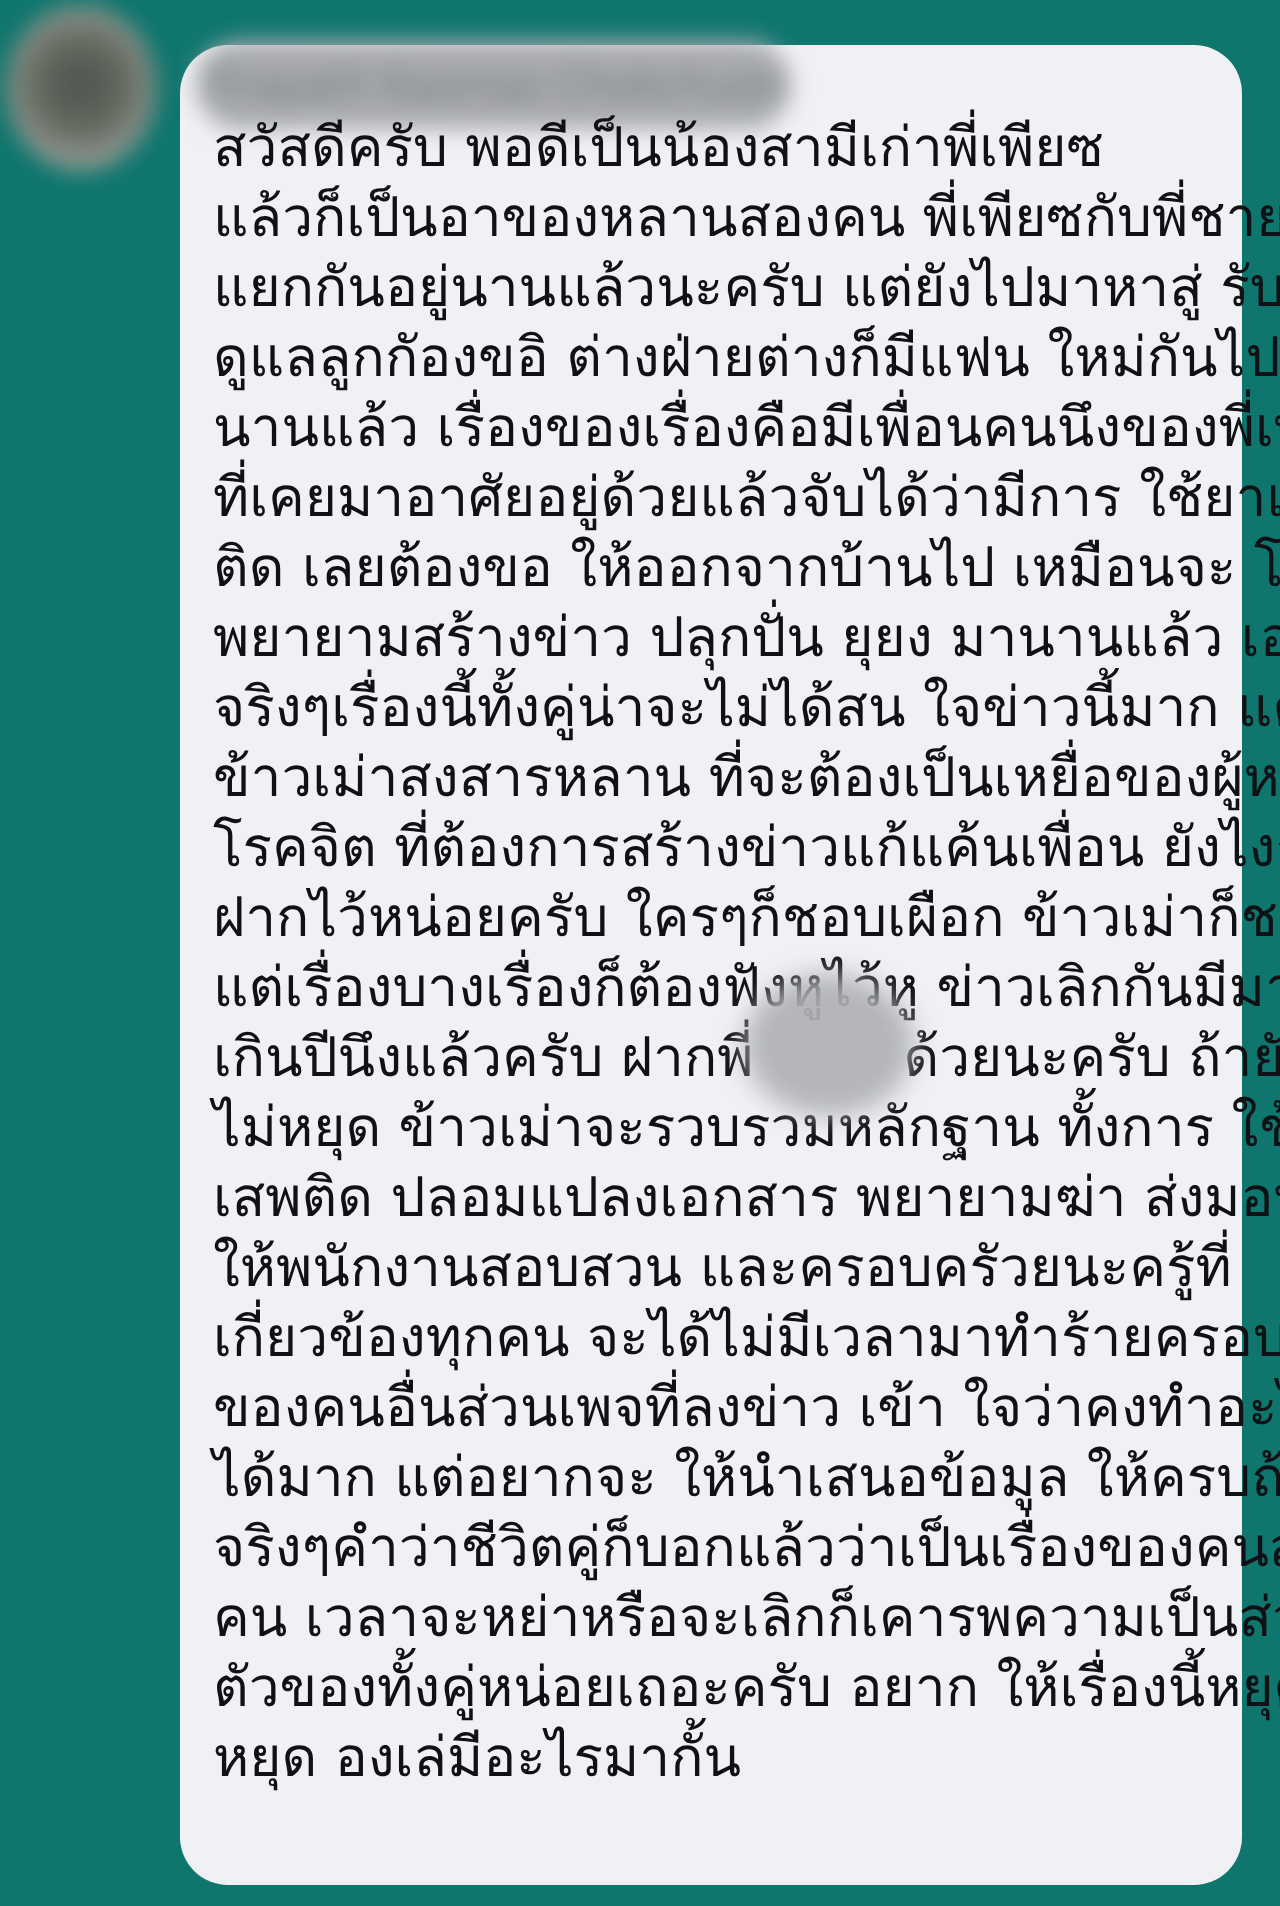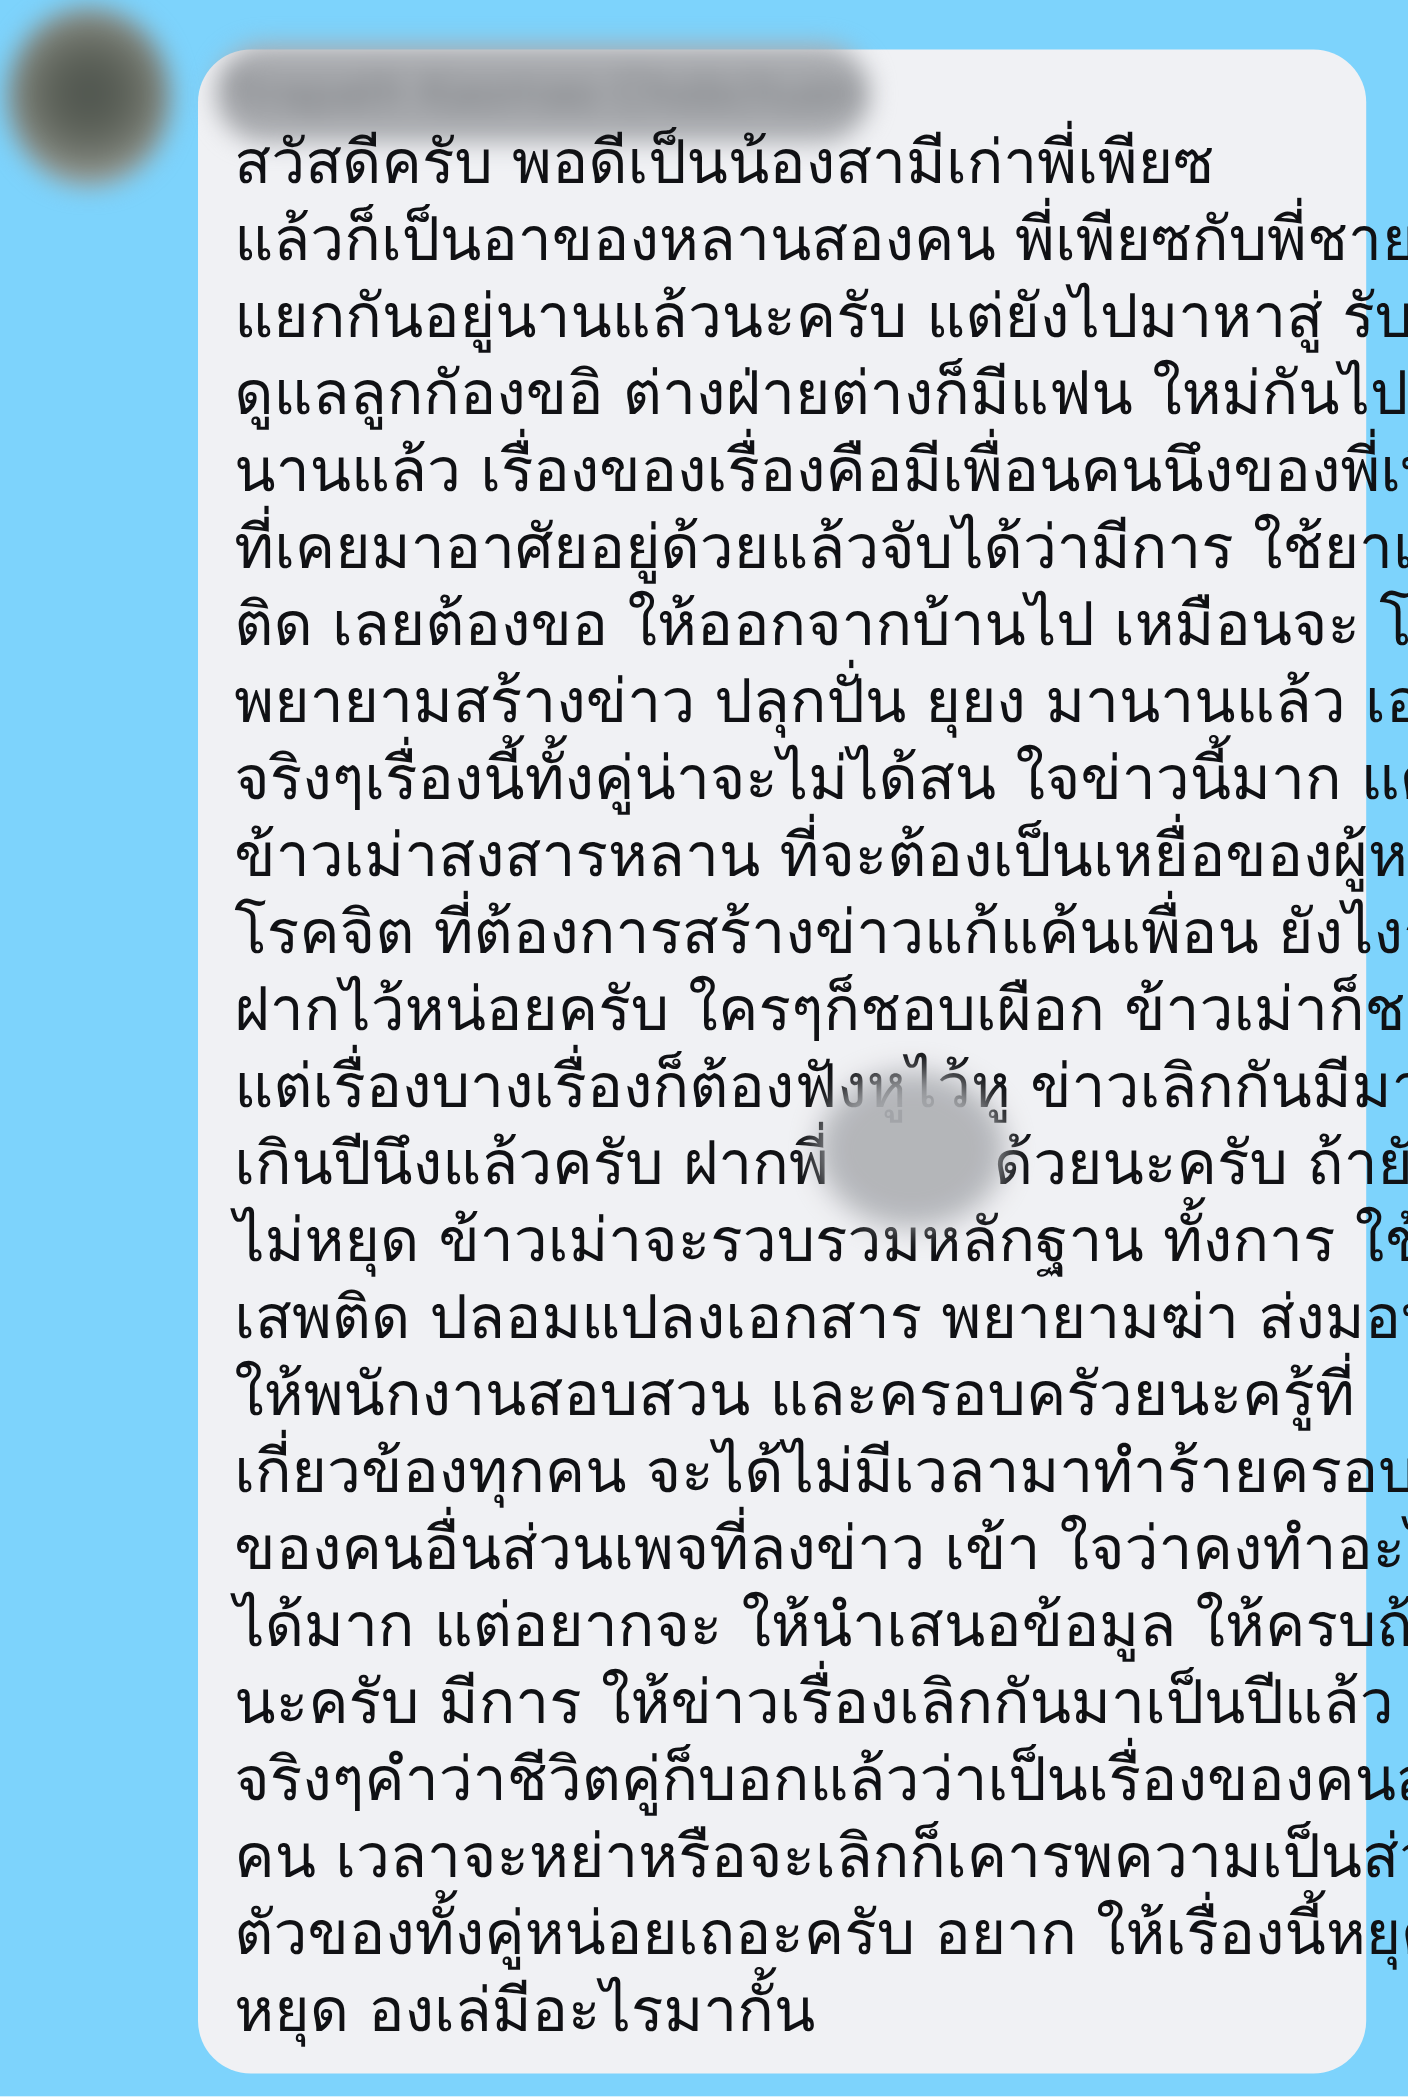--- a/index.html
+++ b/index.html
@@ -8,21 +8,21 @@
     background: #ffffff;
     width: 1280px;
     height: 1906px;
     overflow: hidden;
     font-family: "DejaVu Sans", "Liberation Sans", sans-serif;
   }
   .page {
     position: relative;
     width: 1280px;
     height: 1906px;
-    background: #7dd3fc;
+    background: #0f766e;
   }
   
   .avatar {
     position: absolute;
     left: 6px;
     top: 6px;
     width: 150px;
     height: 164px;
     border-radius: 50%;
     background: radial-gradient(circle at 50% 48%,
@@ -117,21 +117,20 @@
         <div class="line">โรคจิต ที่ต้องการสร้างข่าวแก้แค้นเพื่อน ยังไงก็</div>
         <div class="line">ฝากไว้หน่อยครับ ใครๆก็ชอบเผือก ข้าวเม่าก็ชอบ</div>
         <div class="line">แต่เรื่องบางเรื่องก็ต้องฟังหูไว้หู ข่าวเลิกกันมีมา</div>
         <div class="line">เกินปีนึงแล้วครับ ฝากพี่<span class="redact"></span>ด้วยนะครับ ถ้ายัง</div>
         <div class="line">ไม่หยุด ข้าวเม่าจะรวบรวมหลักฐาน ทั้งการ ใช้ยา</div>
         <div class="line">เสพติด ปลอมแปลงเอกสาร พยายามฆ่า ส่งมอบ</div>
         <div class="line">ให้พนักงานสอบสวน และครอบครัวยนะครู้ที่</div>
         <div class="line">เกี่ยวข้องทุกคน จะได้ไม่มีเวลามาทำร้ายครอบครัว</div>
         <div class="line">ของคนอื่นส่วนเพจที่ลงข่าว เข้า ใจว่าคงทำอะไรไม่</div>
         <div class="line">ได้มาก แต่อยากจะ ให้นำเสนอข้อมูล ให้ครบถ้วน</div>
-        <div class="line">นะครับ มีการ ให้ข่าวเรื่องเลิกกันมาเป็นปีแล้ว</div>
         <div class="line">จริงๆคำว่าชีวิตคู่ก็บอกแล้วว่าเป็นเรื่องของคนสอง</div>
         <div class="line">คน เวลาจะหย่าหรือจะเลิกก็เคารพความเป็นส่วน</div>
         <div class="line">ตัวของทั้งคู่หน่อยเถอะครับ อยาก ให้เรื่องนี้หยุด</div>
         <div class="line">หยุด องเล่มีอะไรมากั้น</div>
       </div>
   </div>
 
 </div>
 
 </body></html>

